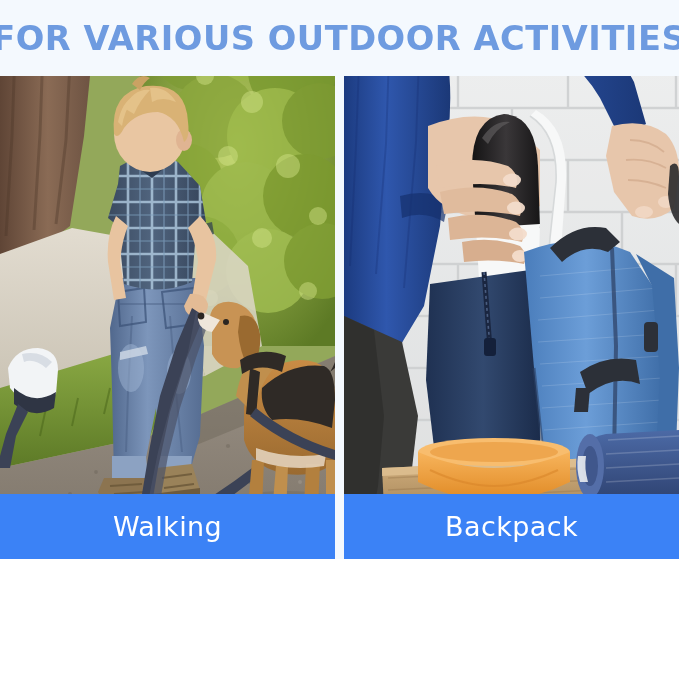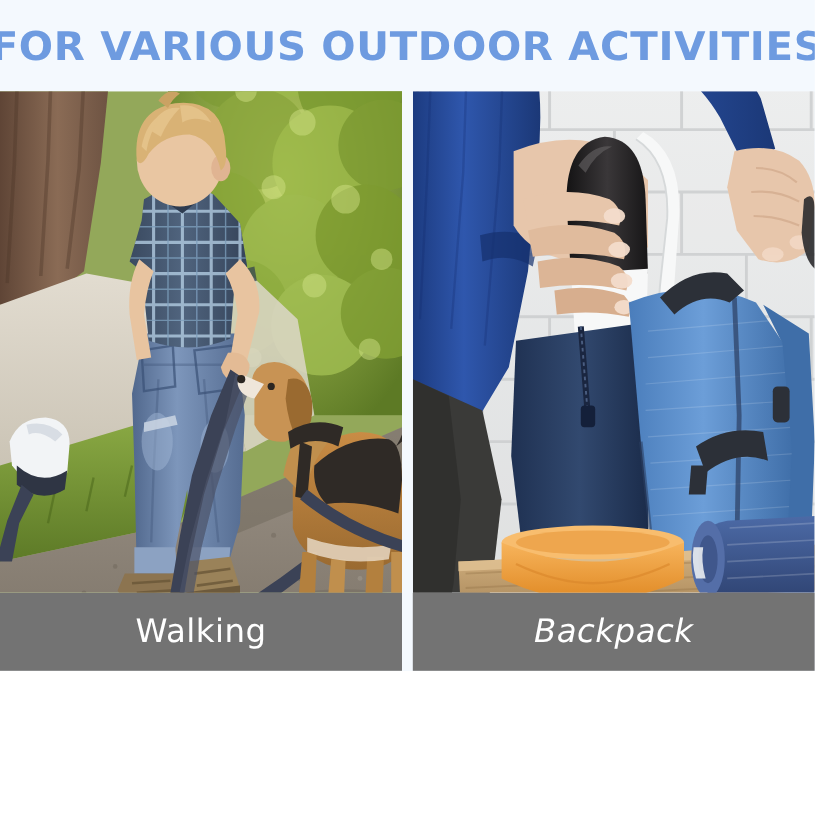--- a/index.html
+++ b/index.html
@@ -51,34 +51,34 @@
     min-height: 0;
   }
   .panel {
     position: relative;
     display: flex;
     flex-direction: column;
     min-width: 0;
   }
   .panel-left  { width: 335px; }
   .panel-gap   { width: 9px; background: #f4f9fe; flex: 0 0 auto; }
-  .panel-right { width: 335px; font-style: italic; }
+  .panel-right { width: 335px; }
 
   .photo {
     position: relative;
     flex: 1 1 auto;
     overflow: hidden;
     min-height: 0;
   }
   .photo svg { display: block; width: 100%; height: 100%; }
 
   .caption {
     flex: 0 0 auto;
     height: 65px;
-    background: #737373;
+    background: #3b82f6;
     display: flex;
     align-items: center;
     justify-content: center;
   }
   .caption-text {
     color: #ffffff;
     font-size: 27px;
     font-family: "DejaVu Sans", sans-serif;
     letter-spacing: 0.4px;
     line-height: 1;

